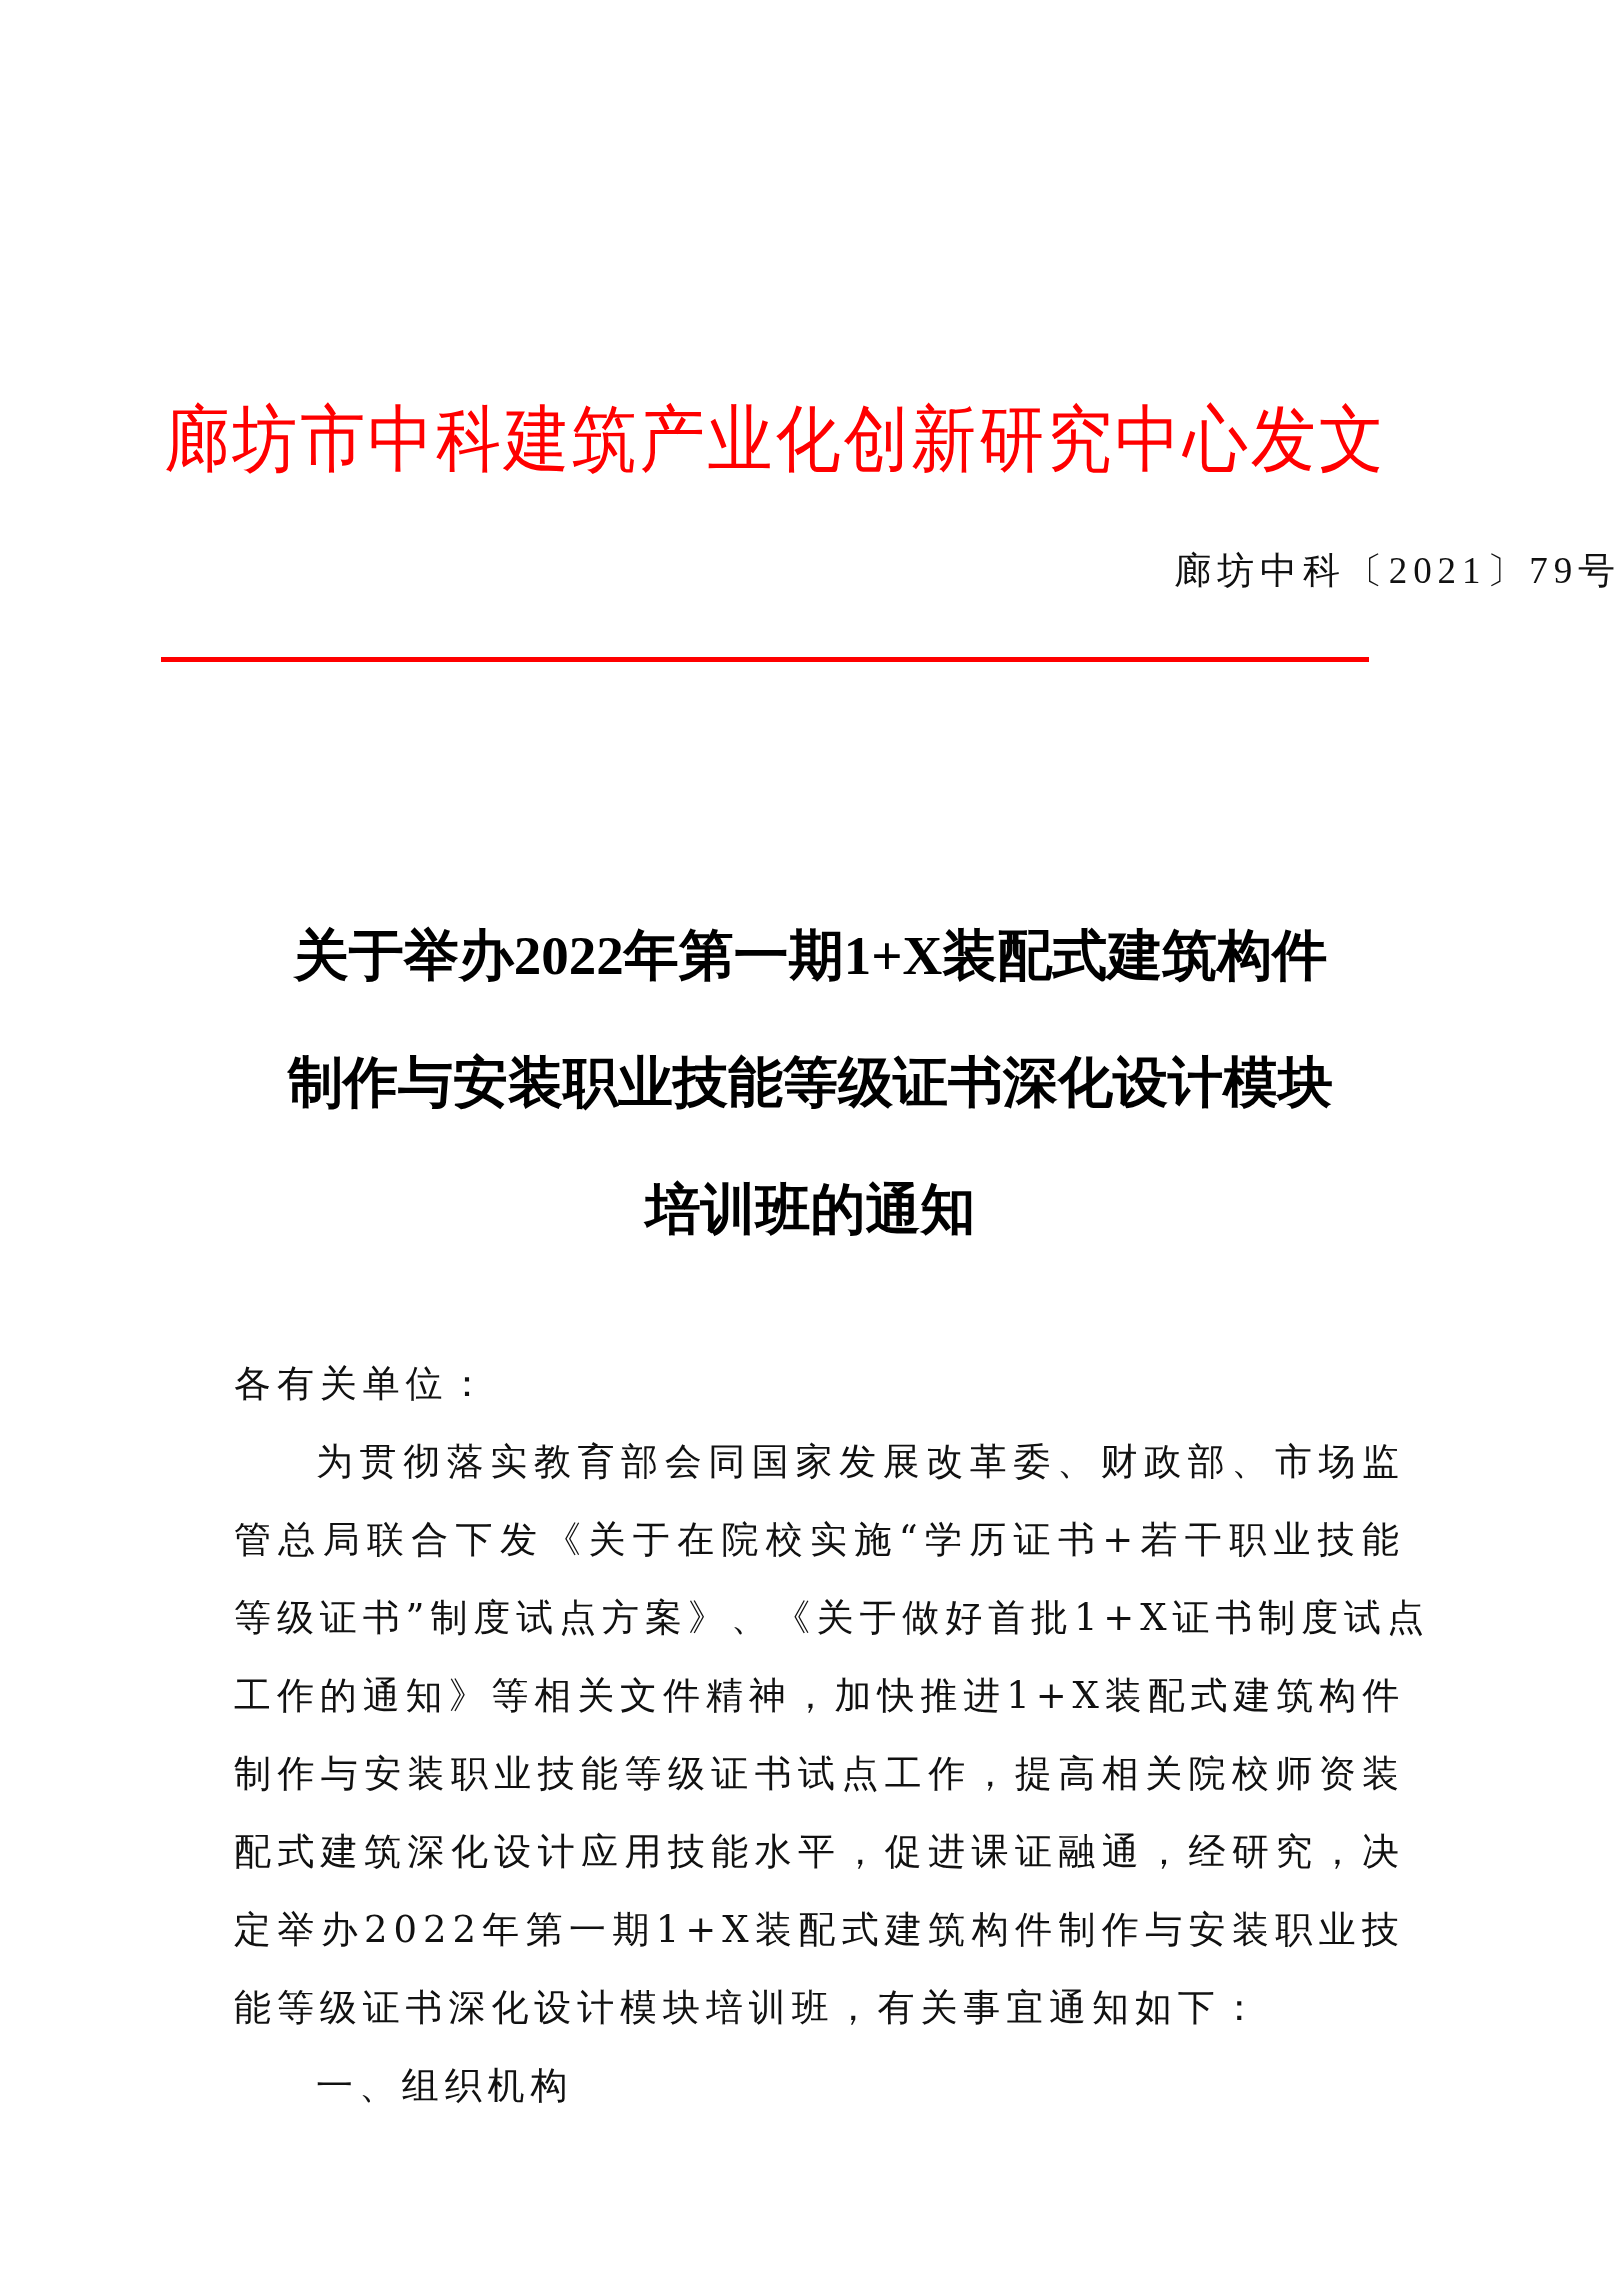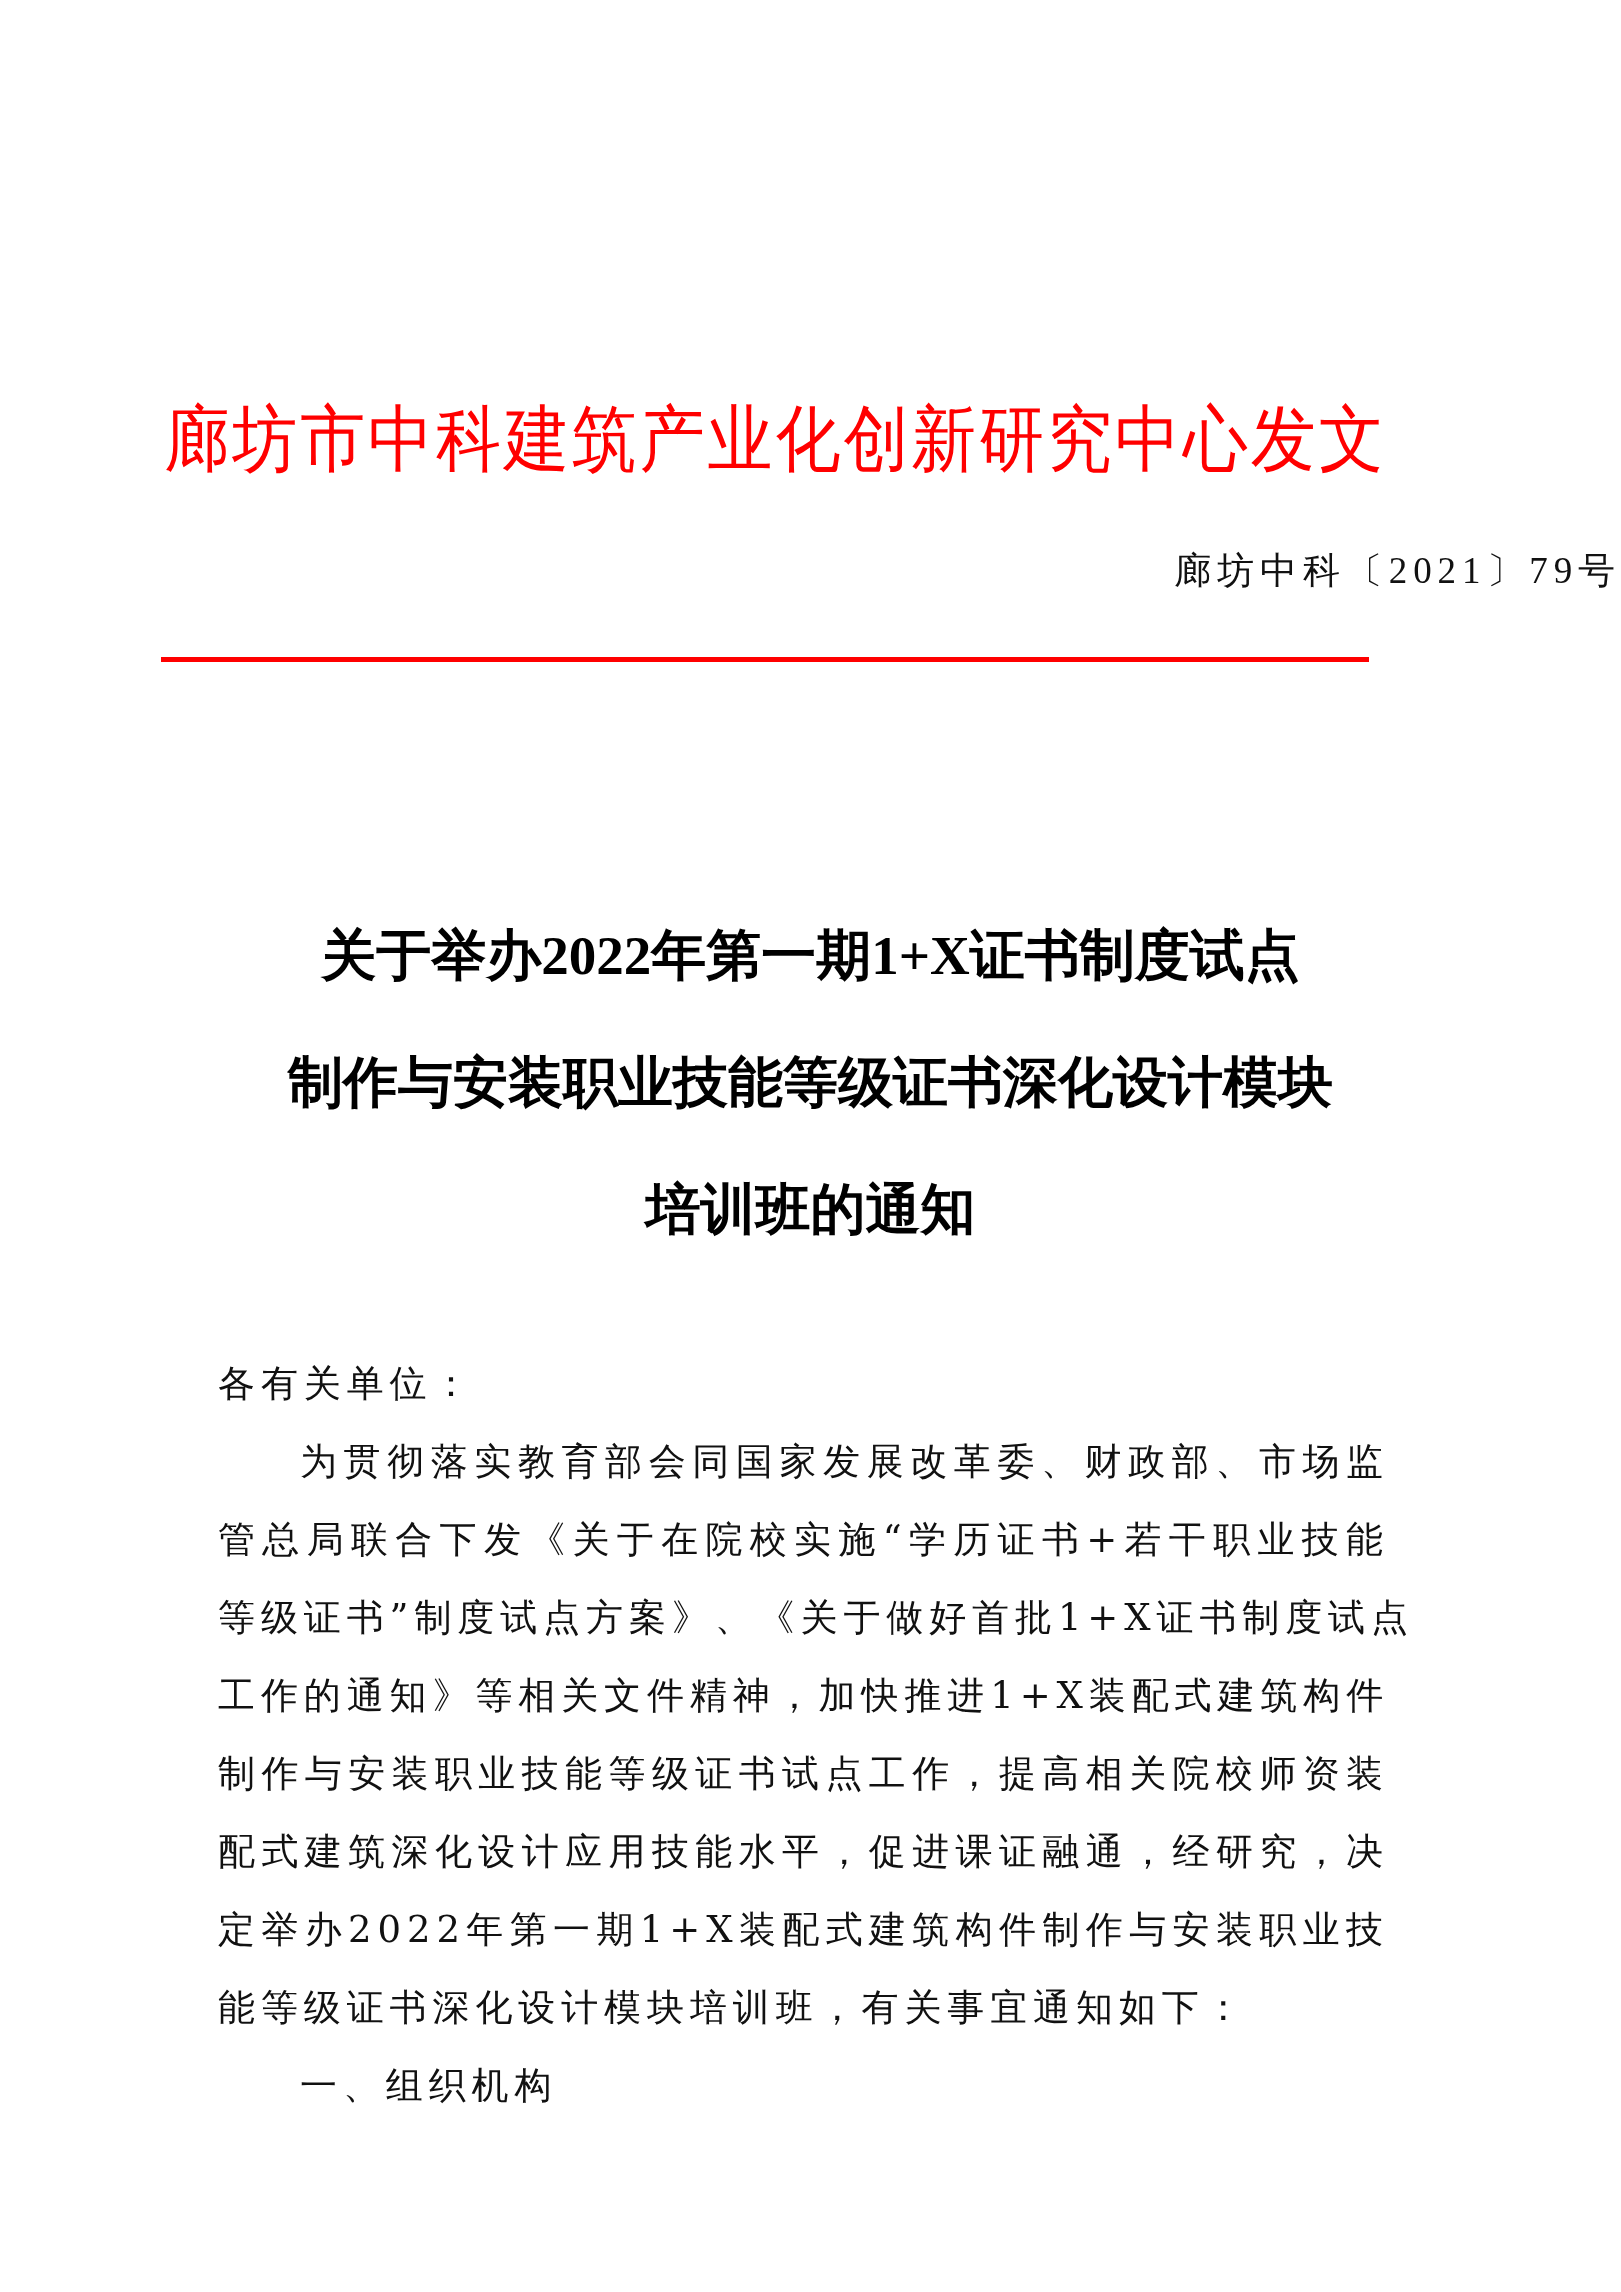--- a/index.html
+++ b/index.html
@@ -26,42 +26,42 @@
   }
   .main-title {
     position: absolute; left: 196px; top: 892px; width: 1229px;
     text-align: center; color: #000;
     font-family: "Liberation Serif", "DejaVu Serif", serif;
     font-weight: bold; font-size: 55px; line-height: 127px;
   }
   .main-title .tline { display: block; white-space: nowrap; }
 
   .body-text {
-    position: absolute; left: 218px; top: 1345px; width: 1171px;
+    position: absolute; left: 234px; top: 1345px; width: 1171px;
     color: #111;
     font-family: "DejaVu Serif", "Liberation Serif", serif;
     font-size: 37px; line-height: 78px; letter-spacing: 5.9px;
   }
   .body-text .bline { display: block; white-space: nowrap; text-align: justify; text-align-last: justify; }
   .body-text .bline.left { text-align-last: left; }
   .body-text .indent { padding-left: 82px; }
 </style>
 </head>
 <body>
 
 <div class="page">
 
   <div class="header-org">廊坊市中科建筑产业化创新研究中心发文</div>
 
   <div class="doc-number">廊坊中科〔2021〕79号</div>
 
   <div class="red-rule"></div>
 
   <div class="main-title">
-    <span class="tline">关于举办2022年第一期1+X证书制度试点</span>
+    <span class="tline">关于举办2022年第一期1+X装配式建筑构件</span>
     <span class="tline">制作与安装职业技能等级证书深化设计模块</span>
     <span class="tline">培训班的通知</span>
   </div>
 
   <div class="body-text">
     <span class="bline left">各有关单位：</span>
     <span class="bline indent">为贯彻落实教育部会同国家发展改革委、财政部、市场监</span>
     <span class="bline">管总局联合下发《关于在院校实施“学历证书+若干职业技能</span>
     <span class="bline">等级证书”制度试点方案》、《关于做好首批1+X证书制度试点</span>
     <span class="bline">工作的通知》等相关文件精神，加快推进1+X装配式建筑构件</span>

